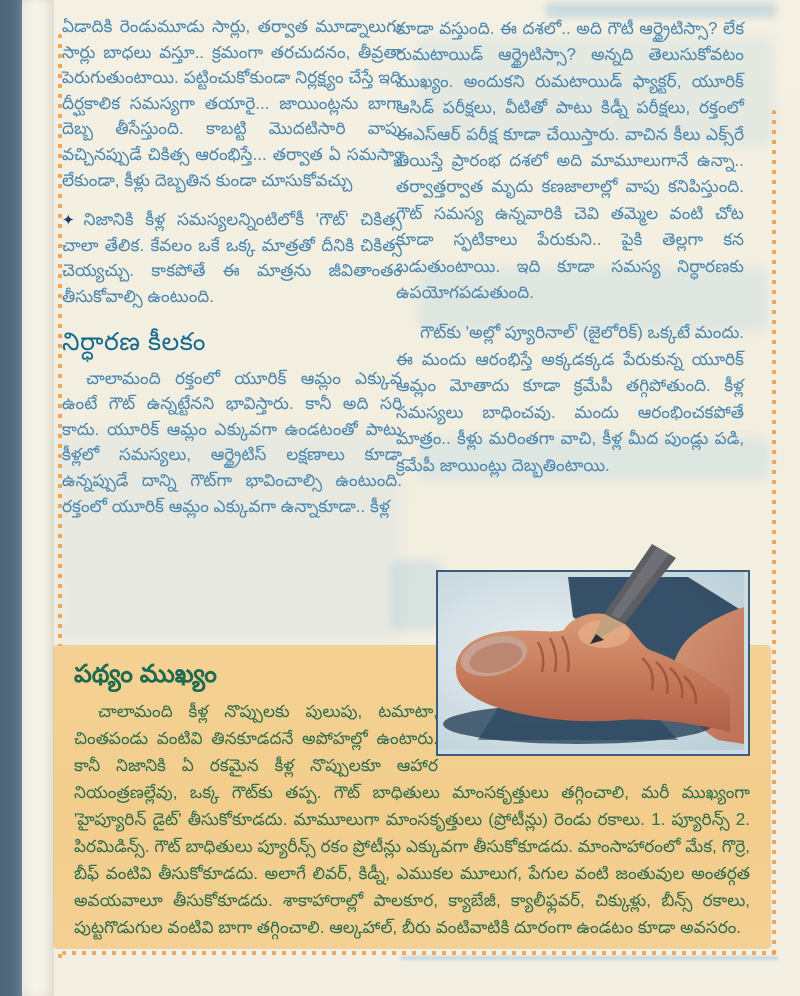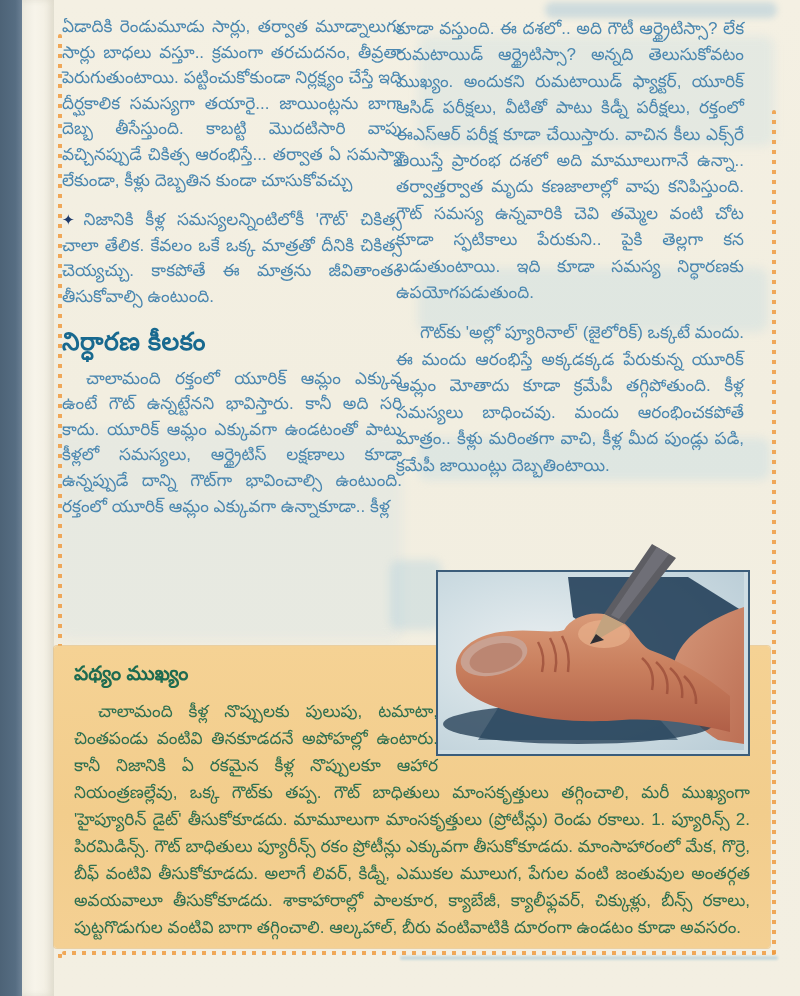--- a/index.html
+++ b/index.html
@@ -37,32 +37,32 @@
   .squiggle{left:400px;top:956px;width:378px;height:4px;background:rgba(130,182,212,.38);filter:blur(1px);border-radius:2px;}
   
   .col{position:absolute;color:#4a87b0;font-size:17px;text-align:justify;}
   .col p{margin:0 0 14px 0;}
   .col-left{left:62px;top:14px;width:340px;line-height:25.6px;}
   .col-right{left:396px;top:16px;width:348px;line-height:26.4px;}
   .indent{text-indent:24px;}
   .bullet-star{color:#1d3a6b;font-size:15px;margin-right:9px;}
   h2.sec-head{
     margin:16px 0 10px 0;color:#18698f;font-size:25px;line-height:30px;
-    font-weight:bold;letter-spacing:.5px;text-align:left;
+    font-weight:normal;letter-spacing:.5px;text-align:left;
   }
   
   .diet-box{
     position:absolute;left:54px;top:646px;width:716px;height:302px;
     background:linear-gradient(180deg,#f5d294 0%,#f2cd8c 55%,#f4d093 100%);
     border-radius:3px;box-shadow:0 0 0 1px rgba(228,186,120,.6);
     padding:10px 20px 0 20px;box-sizing:border-box;
     color:#2e6f50;font-size:17px;line-height:27px;text-align:justify;
   }
   .diet-box .photo-spacer{float:right;width:312px;height:100px;}
-  h2.diet-head{margin:2px 0 10px 0;color:#1e6b50;font-size:20px;line-height:30px;font-weight:bold;text-align:left;}
+  h2.diet-head{margin:2px 0 10px 0;color:#1e6b50;font-size:25px;line-height:30px;font-weight:bold;text-align:left;}
   .diet-box p{margin:0;}
   
   .photo{
     position:absolute;left:436px;top:570px;width:310px;height:182px;
     border:2px solid #3c5d7a;background:#cfdde3;
     overflow:visible;z-index:5;
   }
   .photo svg{overflow:visible;display:block;}
 </style>
 </head>

